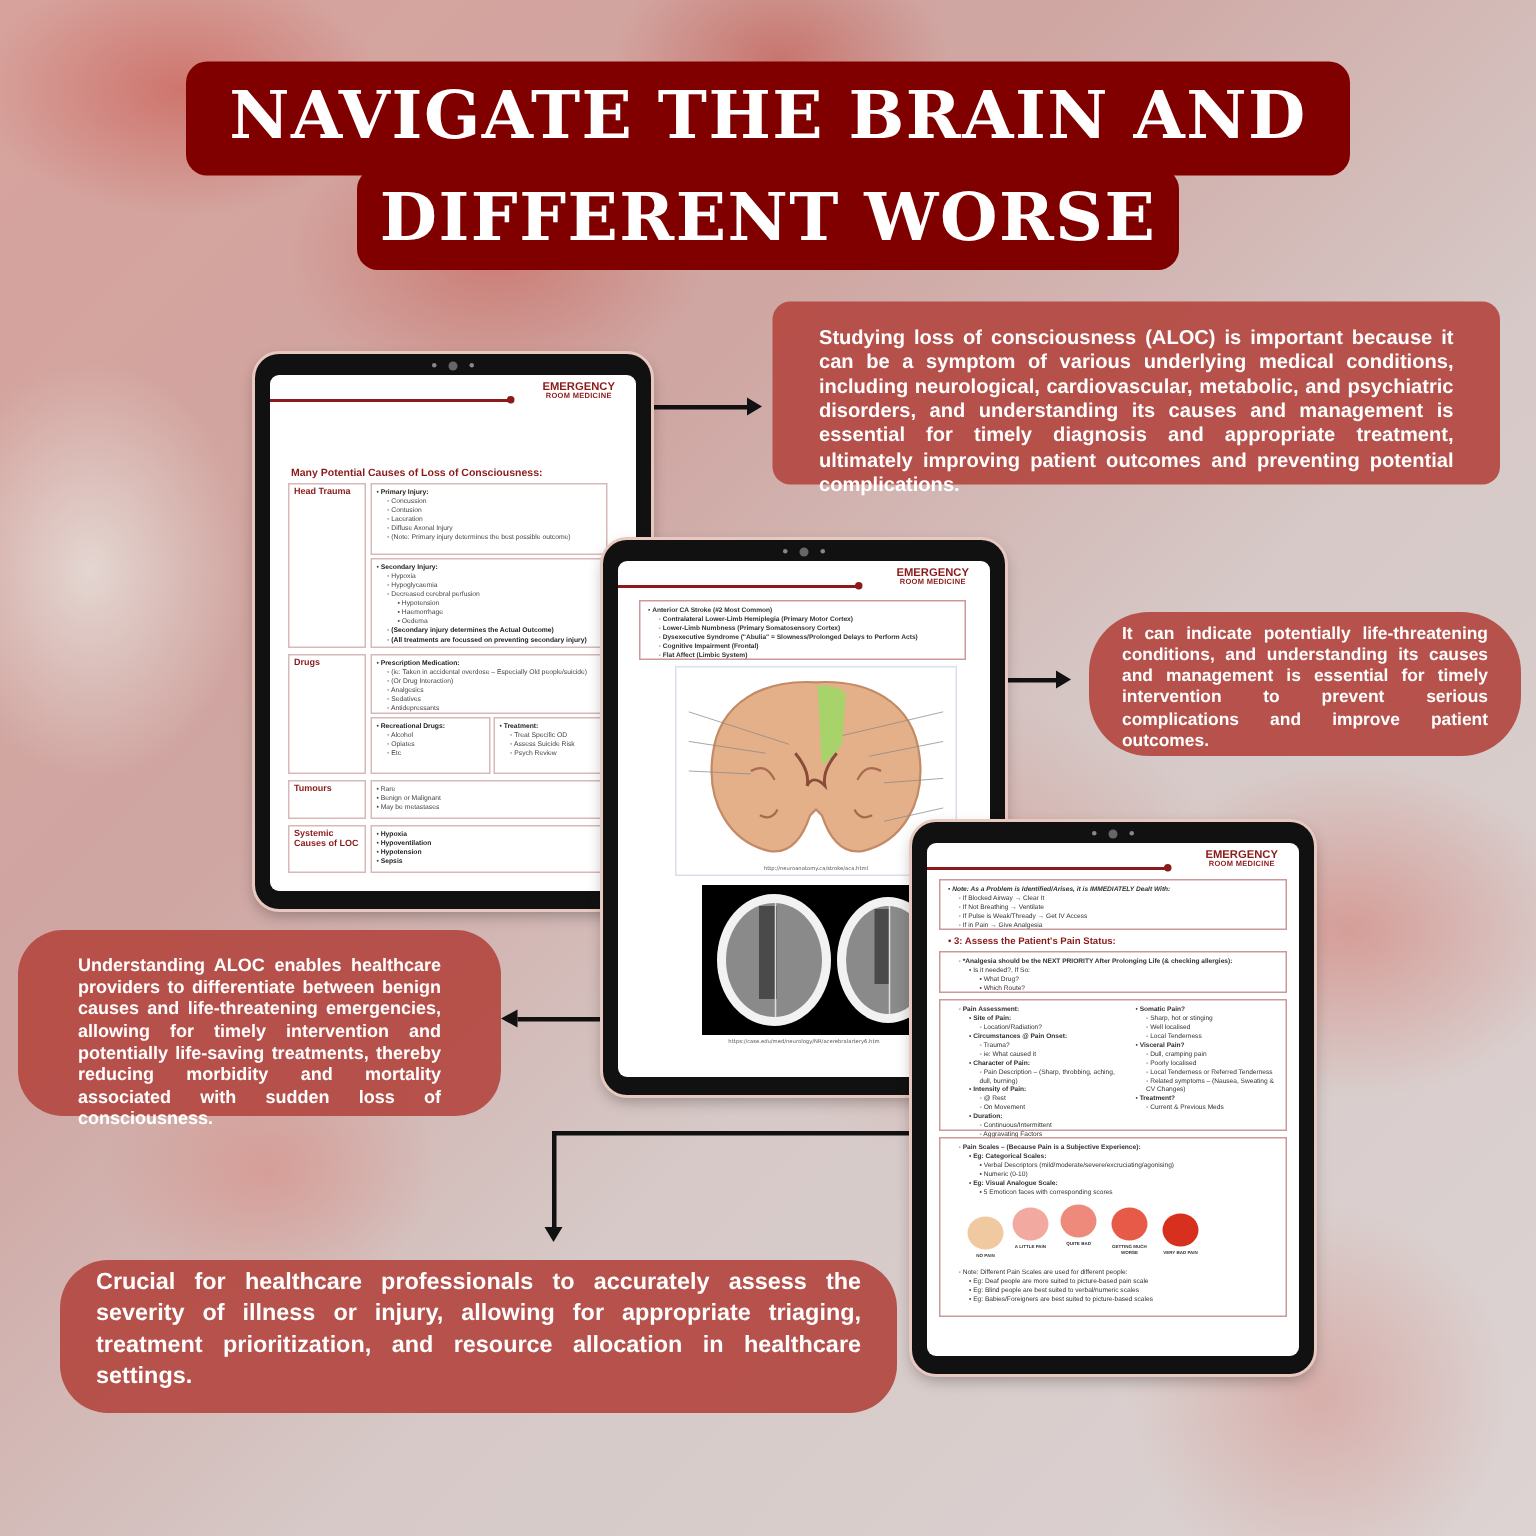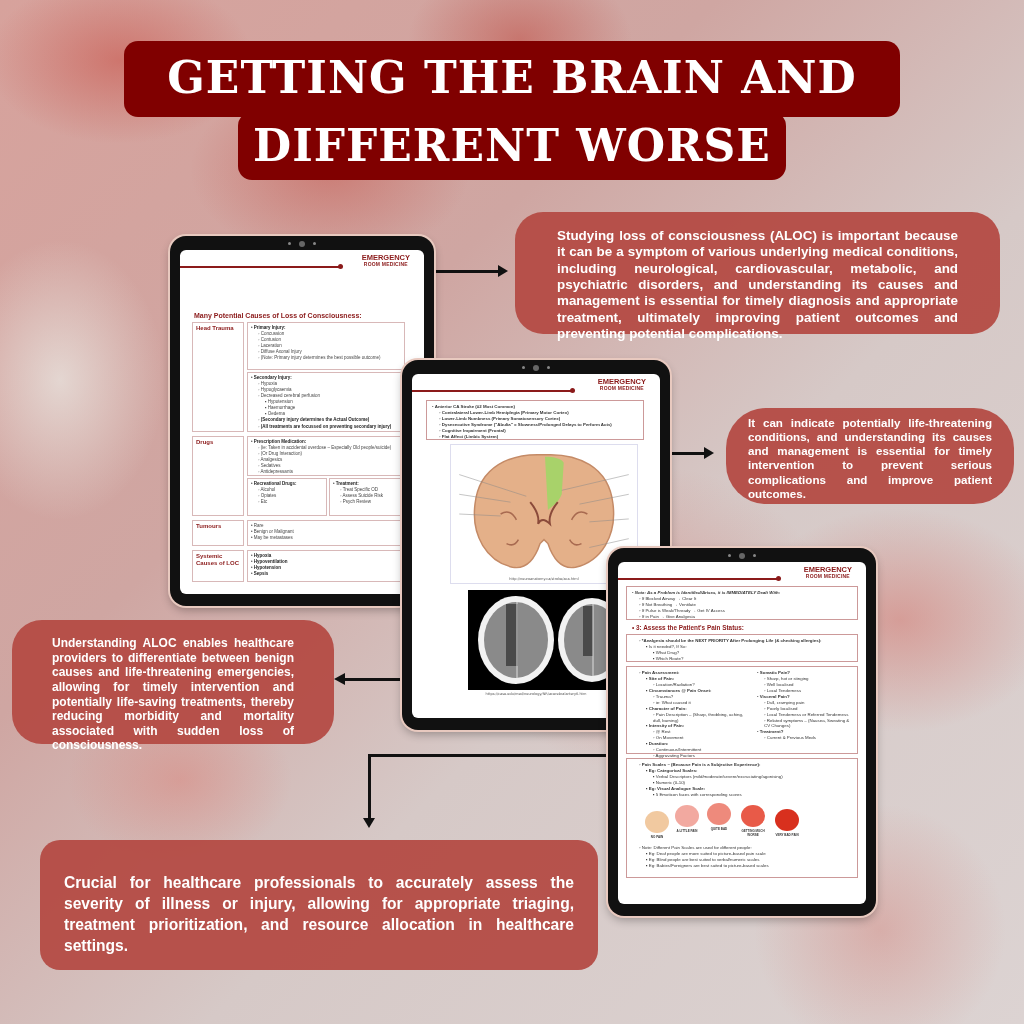--- a/index.html
+++ b/index.html
@@ -12,24 +12,24 @@
  radial-gradient(ellipse 180px 180px at 880px 930px, rgba(210,110,100,.35), transparent 70%),
  radial-gradient(ellipse 150px 200px at 60px 380px, rgba(235,235,230,.7), transparent 70%),
  radial-gradient(ellipse 260px 220px at 650px 620px, rgba(205,95,85,.35), transparent 70%),
  radial-gradient(ellipse 160px 120px at 180px 780px, rgba(220,120,110,.4), transparent 70%),
  linear-gradient(135deg,#d7a29c 0%,#cfa6a2 35%,#d6c9c7 60%,#dcd3d2 100%);}
 .title-top{position:absolute;left:124px;top:41px;width:776px;height:76px;background:#800000;border-radius:14px;}
 .title-bot{position:absolute;left:238px;top:112px;width:548px;height:68px;background:#800000;border-radius:14px;}
 .title-line{position:absolute;left:0;width:1024px;text-align:center;color:#fff;font-family:"DejaVu Serif",serif;font-weight:bold;font-size:44px;letter-spacing:1px;}
 .tl1{top:52px}.tl2{top:120px}
 .callout{position:absolute;background:rgba(180,75,68,.95);color:#fff;font-family:"Liberation Sans",sans-serif;font-weight:bold;text-align:justify;line-height:1.22;}
-.c1{left:515px;top:212px;width:485px;height:122px;border-radius:28px;padding:16px 42px;font-size:13.4px}
+.c1{left:515px;top:201px;width:485px;height:122px;border-radius:12px;padding:16px 31px;font-size:13.4px}
 .c2{left:726px;top:408px;width:288px;height:96px;border-radius:40px;padding:8px 22px;font-size:11.6px}
 .c3{left:12px;top:620px;width:322px;height:124px;border-radius:30px;padding:16px 40px;font-size:12px}
-.c4{left:40px;top:840px;width:558px;height:130px;border-radius:20px;padding:32px 24px;font-size:15.6px;line-height:1.35}
+.c4{left:40px;top:840px;width:558px;height:102px;border-radius:32px;padding:4px 24px;font-size:15.6px;line-height:1.35}
 .tablet{position:absolute;background:#111;border-radius:16px;box-shadow:0 0 0 2px #e8c9bf,0 4px 10px rgba(0,0,0,.3)}
 .screen{position:absolute;left:10px;top:14px;right:10px;bottom:12px;background:#fff;border-radius:6px;overflow:hidden}
 .dots{position:absolute;top:3px;left:0;right:0;text-align:center;height:8px;line-height:8px}
 .dot{display:inline-block;width:3px;height:3px;border-radius:50%;background:#888;margin:0 4px;vertical-align:middle}
 .dot.big{width:6px;height:6px;background:#666}
 .erm{position:absolute;right:14px;top:4px;text-align:center;font-family:"Liberation Sans",sans-serif;font-weight:bold;color:#8b1a1a;line-height:1}
 .erm .a{font-size:7.5px}.erm .b{font-size:5px;letter-spacing:.2px}
 .rule{position:absolute;left:0;height:1.5px;background:#8b1a1a}
 .rule-dot{position:absolute;width:5px;height:5px;border-radius:50%;background:#8b1a1a}
 .t1{left:170px;top:236px;width:264px;height:370px}
@@ -55,21 +55,21 @@
 .arrow{position:absolute;background:#111}
 .ah{position:absolute;width:0;height:0}
 .face{position:absolute;width:24px;height:22px;border-radius:50%;}
 .face-lab{position:absolute;font-size:3px;font-weight:bold;color:#333;text-align:center;width:32px}
 </style>
 </head>
 <body>
 
 <div class="title-top"></div>
 <div class="title-bot"></div>
-<div class="title-line tl1">GETTING THE BRAIN AND</div>
+<div class="title-line tl1">NAVIGATE THE BRAIN AND</div>
 <div class="title-line tl2">DIFFERENT WORSE</div>
 
 <div class="callout c1">Studying loss of consciousness (ALOC) is important because it can be a symptom of various underlying medical conditions, including neurological, cardiovascular, metabolic, and psychiatric disorders, and understanding its causes and management is essential for timely diagnosis and appropriate treatment, ultimately improving patient outcomes and preventing potential complications.</div>
 <div class="callout c2">It can indicate potentially life-threatening conditions, and understanding its causes and management is essential for timely intervention to prevent serious complications and improve patient outcomes.</div>
 <div class="callout c3">Understanding ALOC enables healthcare providers to differentiate between benign causes and life-threatening emergencies, allowing for timely intervention and potentially life-saving treatments, thereby reducing morbidity and mortality associated with sudden loss of consciousness.</div>
 <div class="callout c4">Crucial for healthcare professionals to accurately assess the severity of illness or injury, allowing for appropriate triaging, treatment prioritization, and resource allocation in healthcare settings.</div>
 
 <div class="arrow" style="left:400px;top:270px;width:100px;height:3px"></div>
 <div class="ah" style="left:498px;top:265px;border-left:10px solid #111;border-top:6px solid transparent;border-bottom:6px solid transparent"></div>
 <div class="arrow" style="left:598px;top:452px;width:108px;height:3px"></div>

